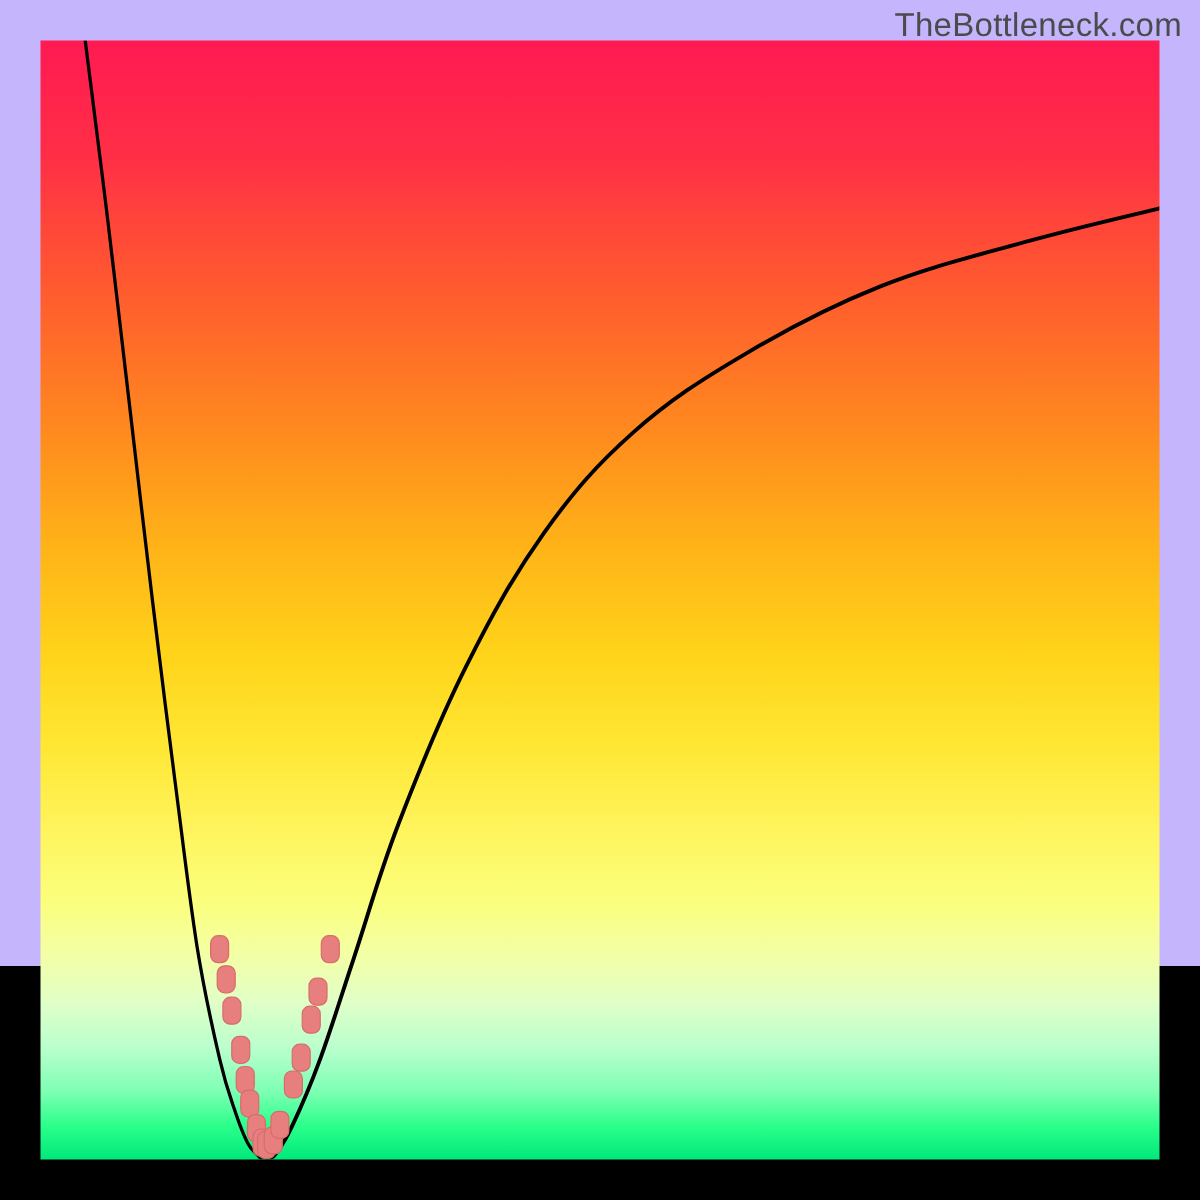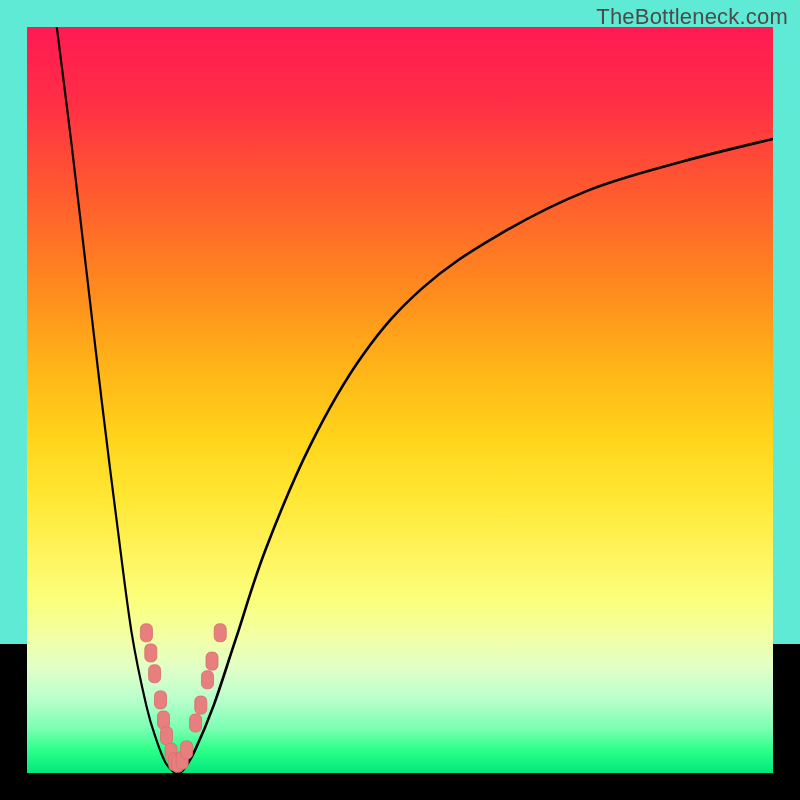--- a/index.html
+++ b/index.html
@@ -10,21 +10,21 @@
     overflow: hidden;
     background: #000;
     font-family: Arial, Helvetica, sans-serif;
   }
   .frame {
     position: absolute;
     left: 0;
     top: 0;
     width: 800px;
     height: 644px;
-    background: #5eead4;
+    background: #c4b5fd;
     text-decoration: underline;
   }
   .plot-area {
     position: absolute;
     left: 27px;
     top: 27px;
     width: 746px;
     height: 746px;
     overflow: hidden;
     background: linear-gradient(to bottom,

